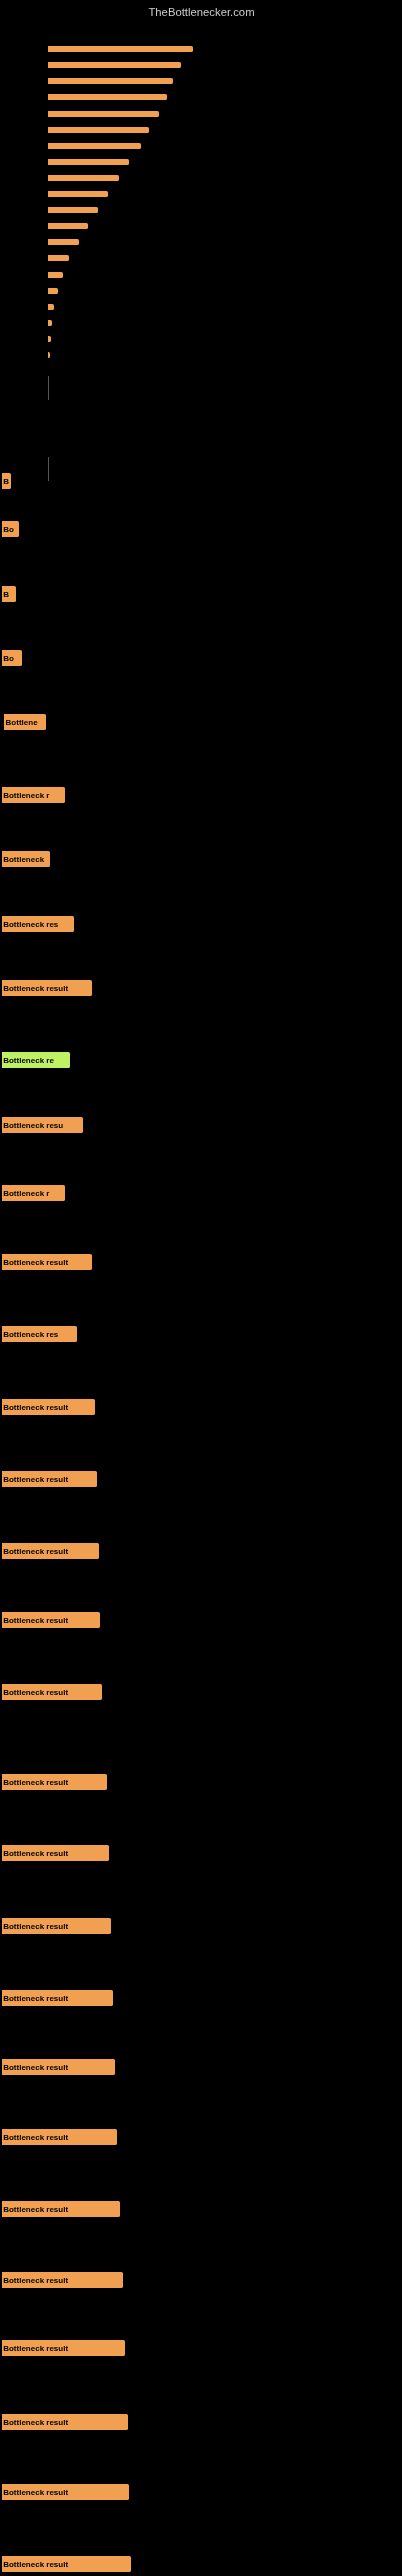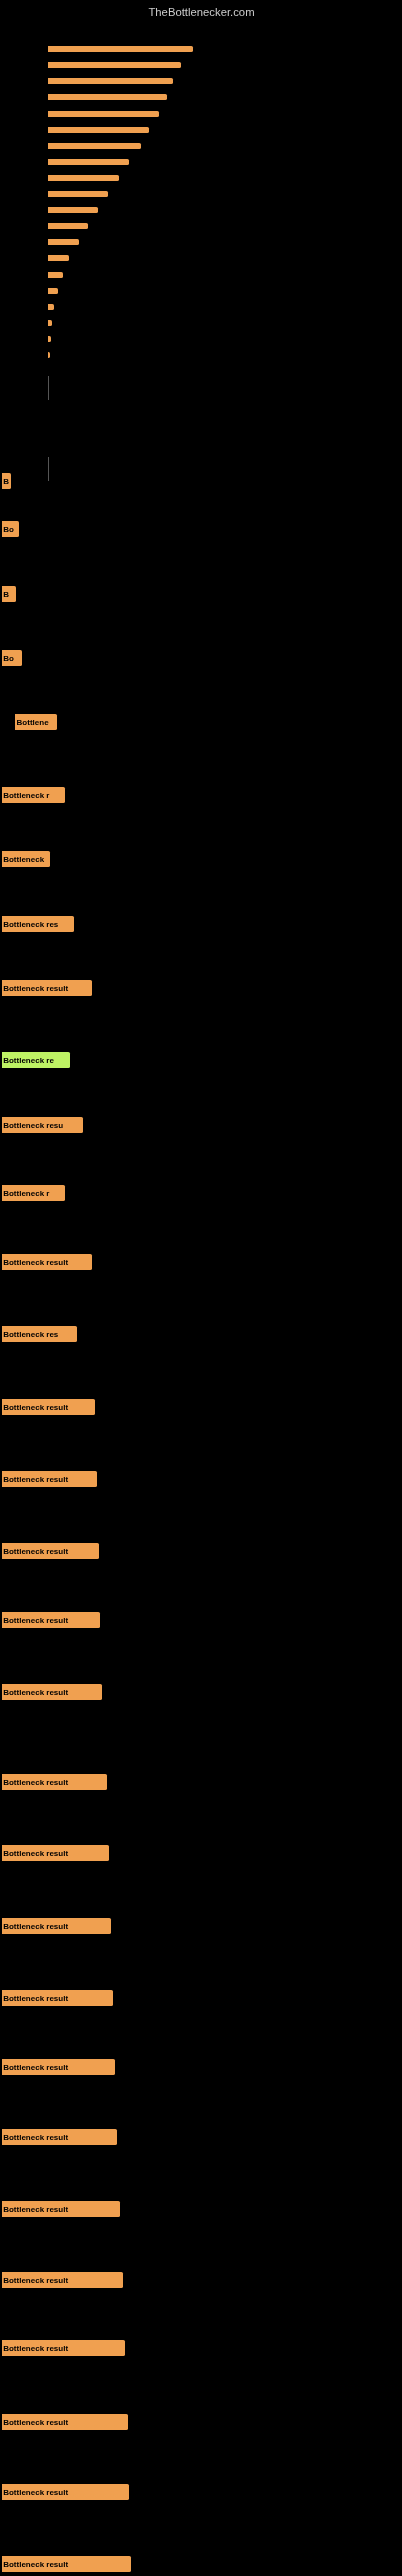--- a/index.html
+++ b/index.html
@@ -112,21 +112,21 @@
       <span>B</span>
     </div>
   </div>
 
   <div style="position:absolute; top:628px; left:1.6px; display:flex; align-items:center; height:17.7px;">
     <div style="background:#f0a050; height:16px; width:20px; display:flex; align-items:center; font-size:8px; font-weight:bold; color:#000; padding-left:1.6px; border-radius:0 1.6px 1.6px 0; overflow:hidden;">
       <span>Bo</span>
     </div>
   </div>
 
-  <div style="position:absolute; top:692px; left:15px; display:flex; align-items:center; height:17.7px;">
+  <div style="position:absolute; top:692px; left:4px; display:flex; align-items:center; height:17.7px;">
     <div style="background:#f0a050; height:16px; width:42px; display:flex; align-items:center; font-size:8px; font-weight:bold; color:#000; padding-left:1.6px; border-radius:0 1.6px 1.6px 0; overflow:hidden;">
       <span>Bottlene</span>
     </div>
   </div>
 
   <div style="position:absolute; top:765px; left:1.6px; display:flex; align-items:center; height:17.7px;">
     <div style="background:#f0a050; height:16px; width:63px; display:flex; align-items:center; font-size:8px; font-weight:bold; color:#000; padding-left:1.6px; border-radius:0 1.6px 1.6px 0; overflow:hidden;">
       <span>Bottleneck r</span>
     </div>
   </div>

